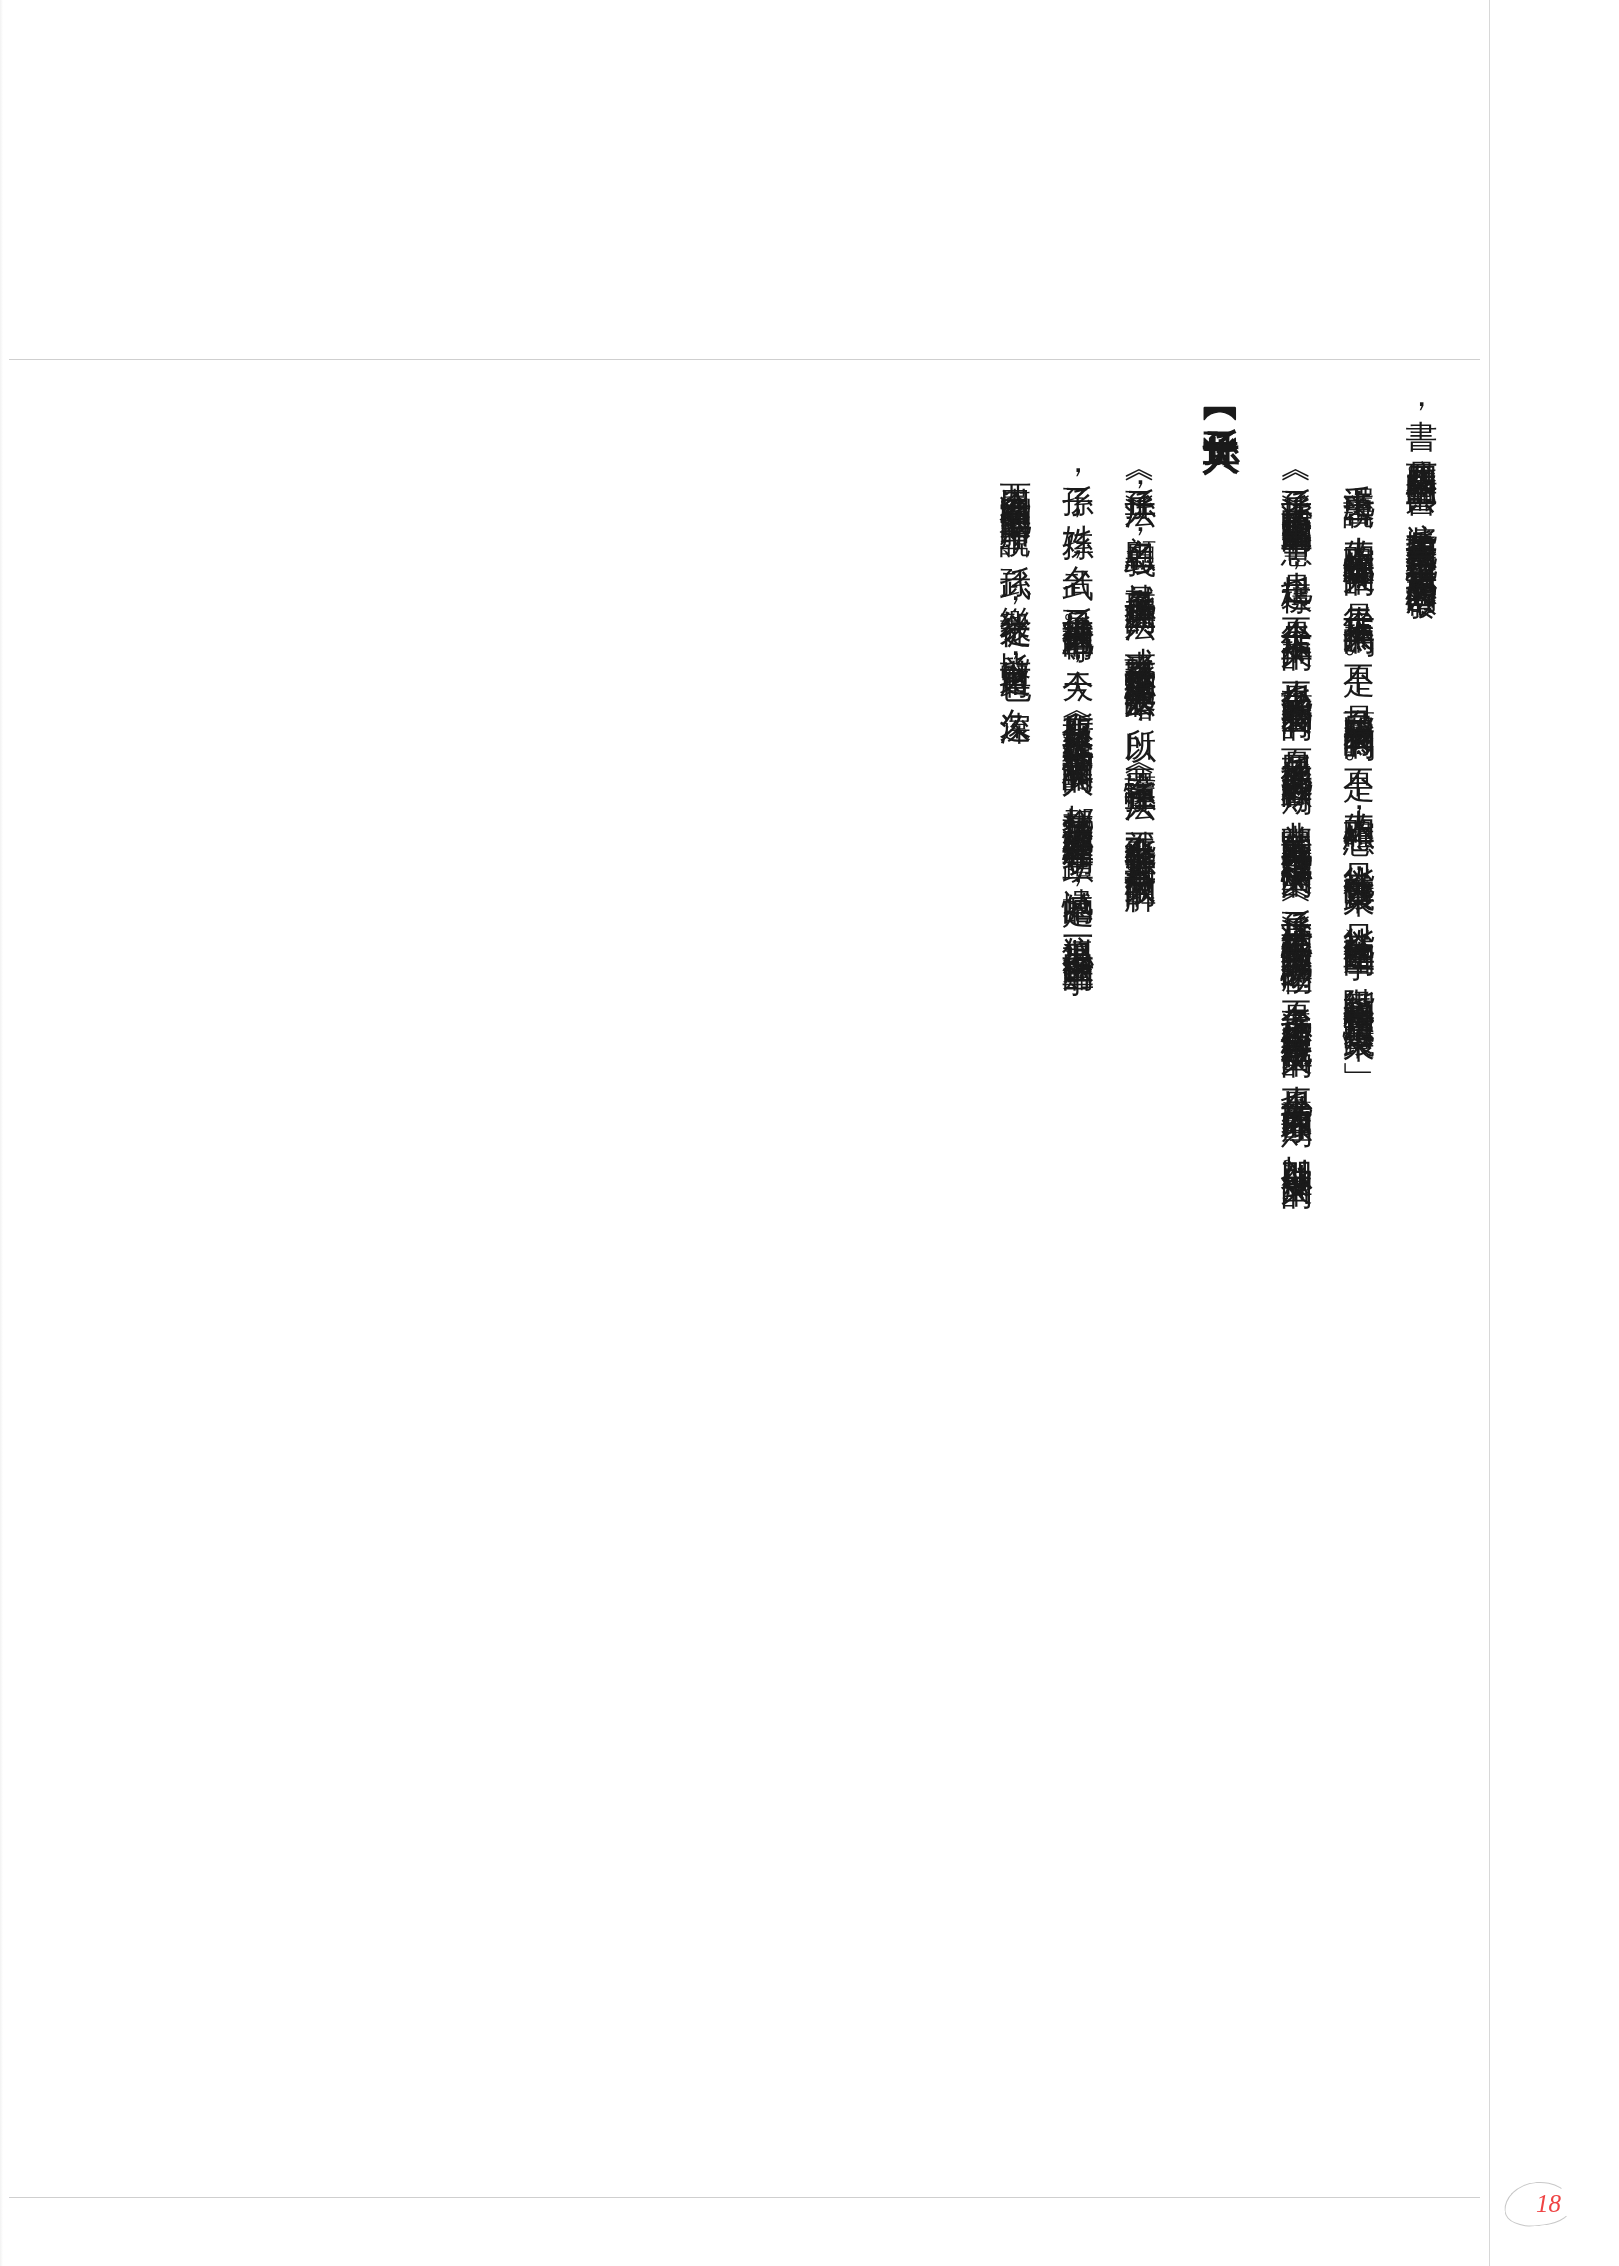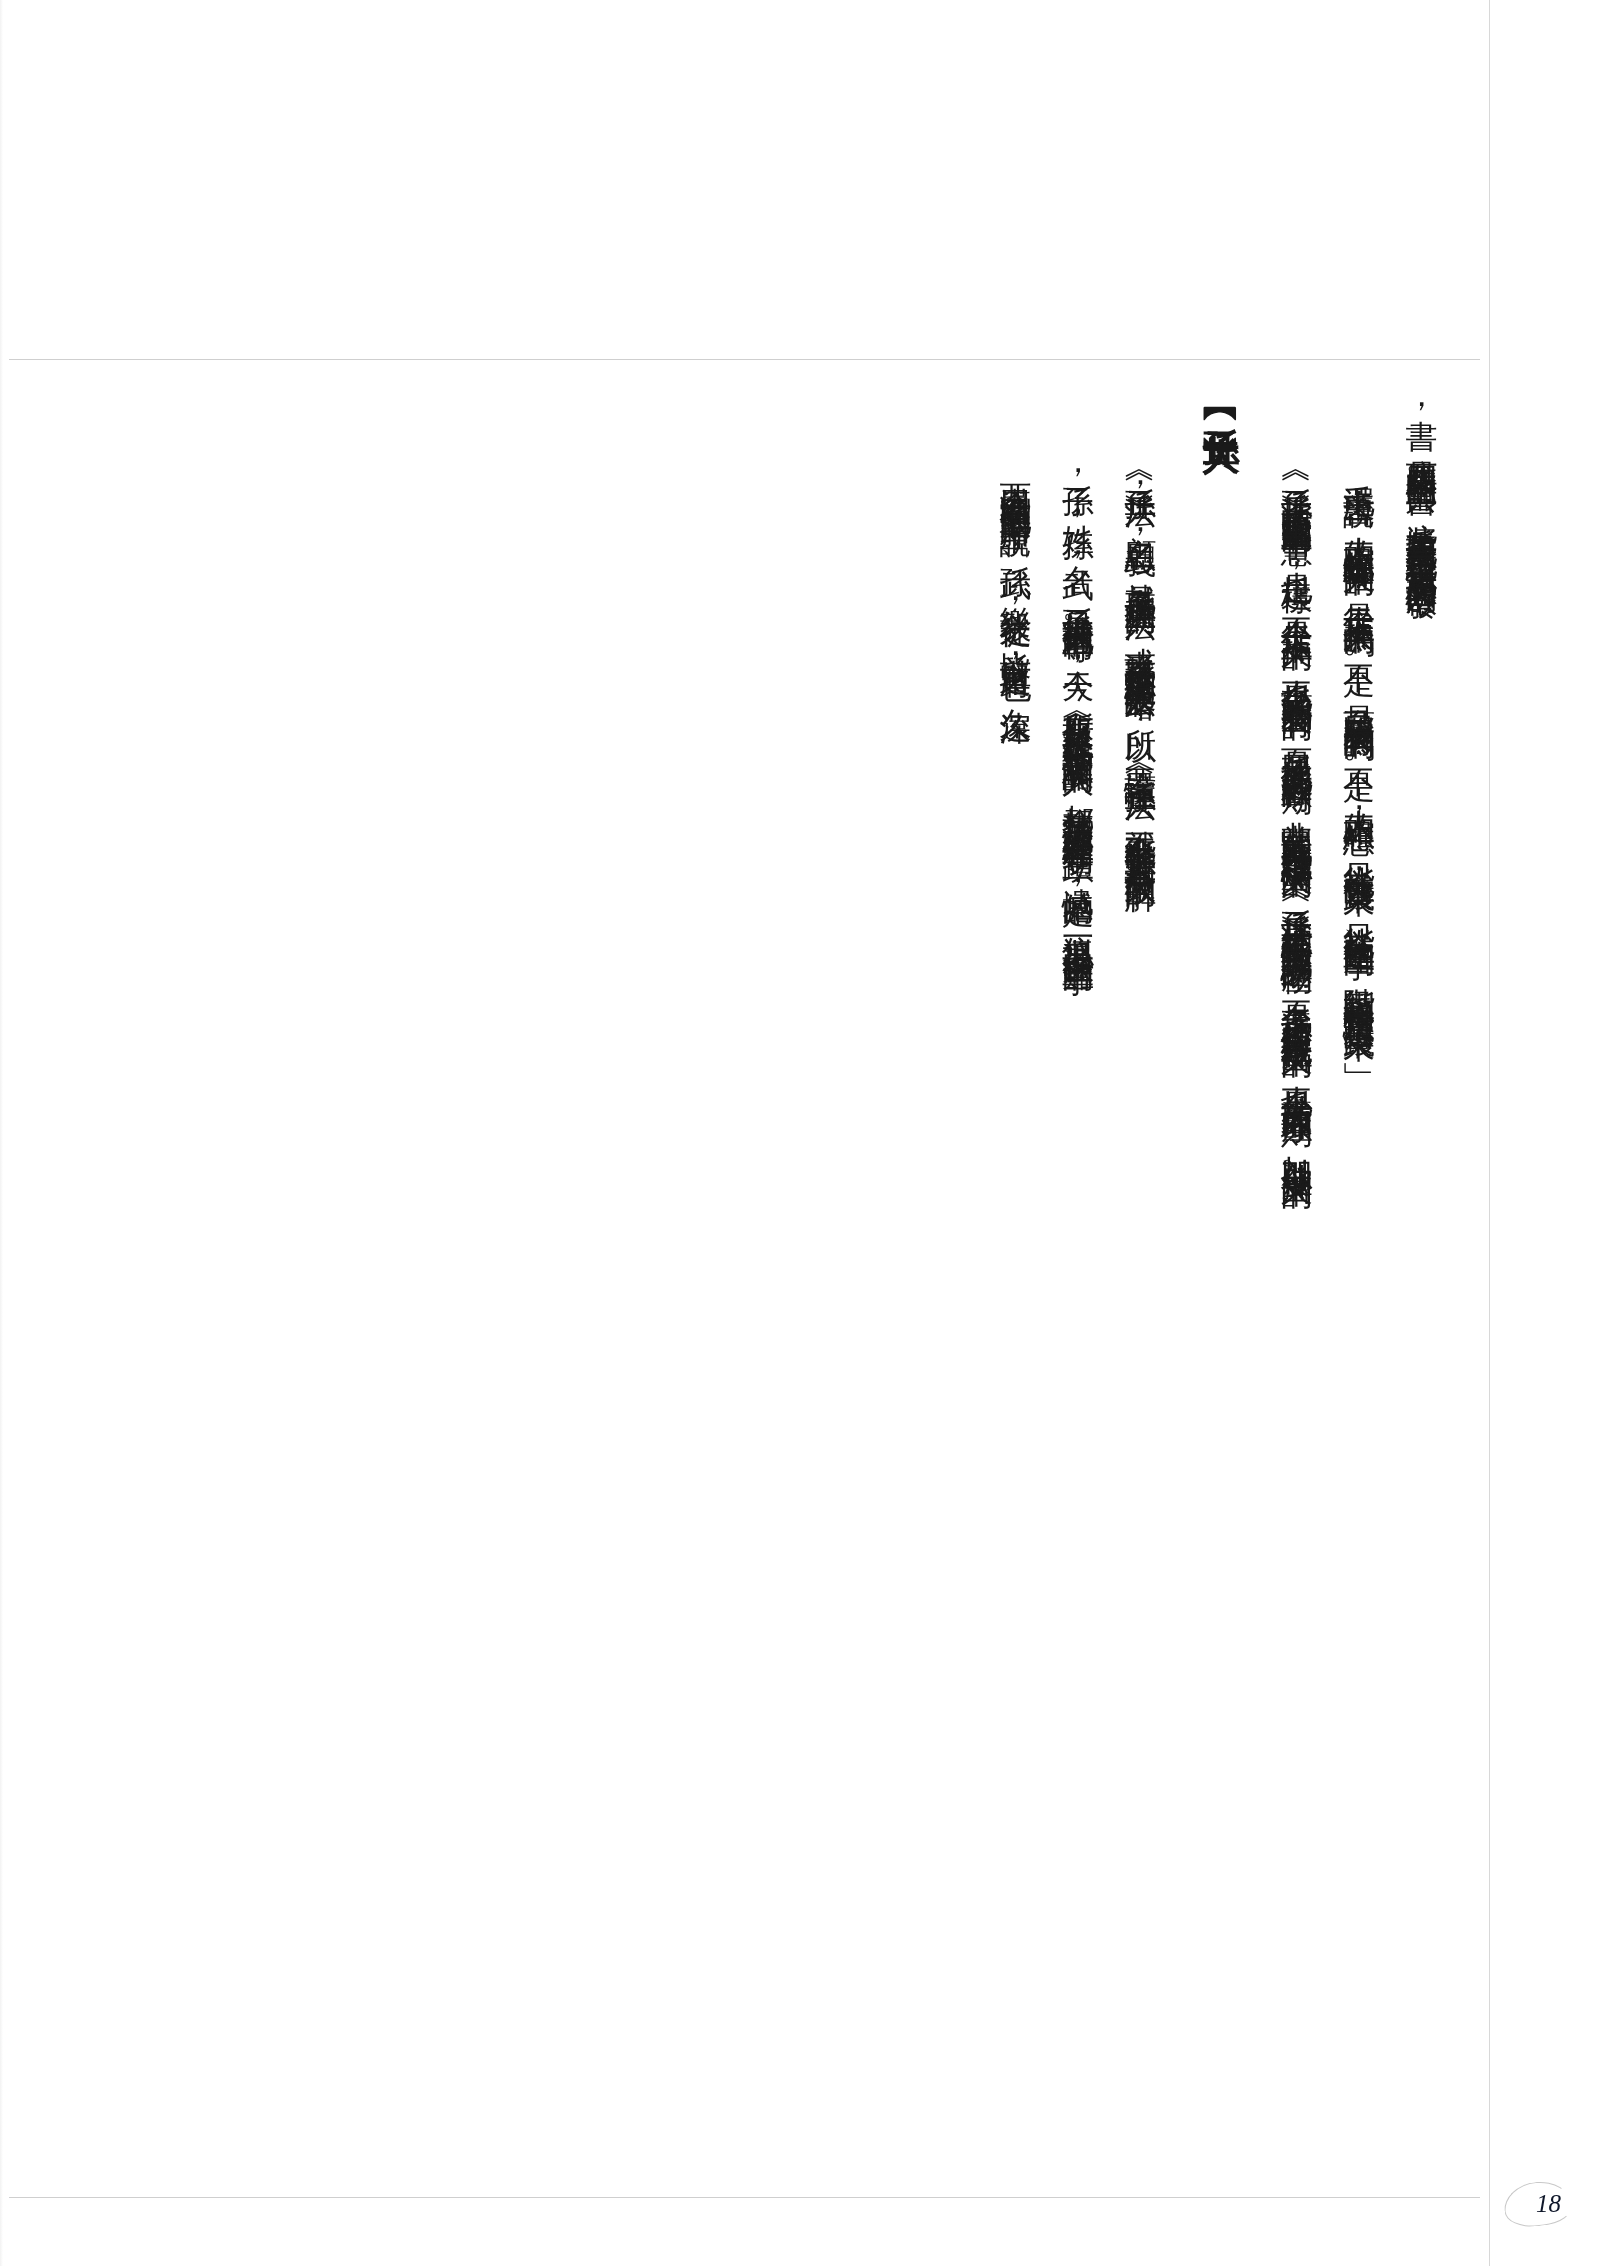--- a/index.html
+++ b/index.html
@@ -97,21 +97,21 @@
 
   
   .page-number {
     position: absolute;
     left: 1520px;
     top: 2180px;
     width: 57px;
     height: 48px;
     font-style: italic;
     font-size: 25px;
-    color: #0f172a;
+    color: #ef4444;
     display: flex;
     align-items: center;
     justify-content: center;
   }
   .page-number .swoosh {
     position: absolute;
     left: -16.4px;
     top: 1.8px;
     width: 66px;
     height: 42px;

